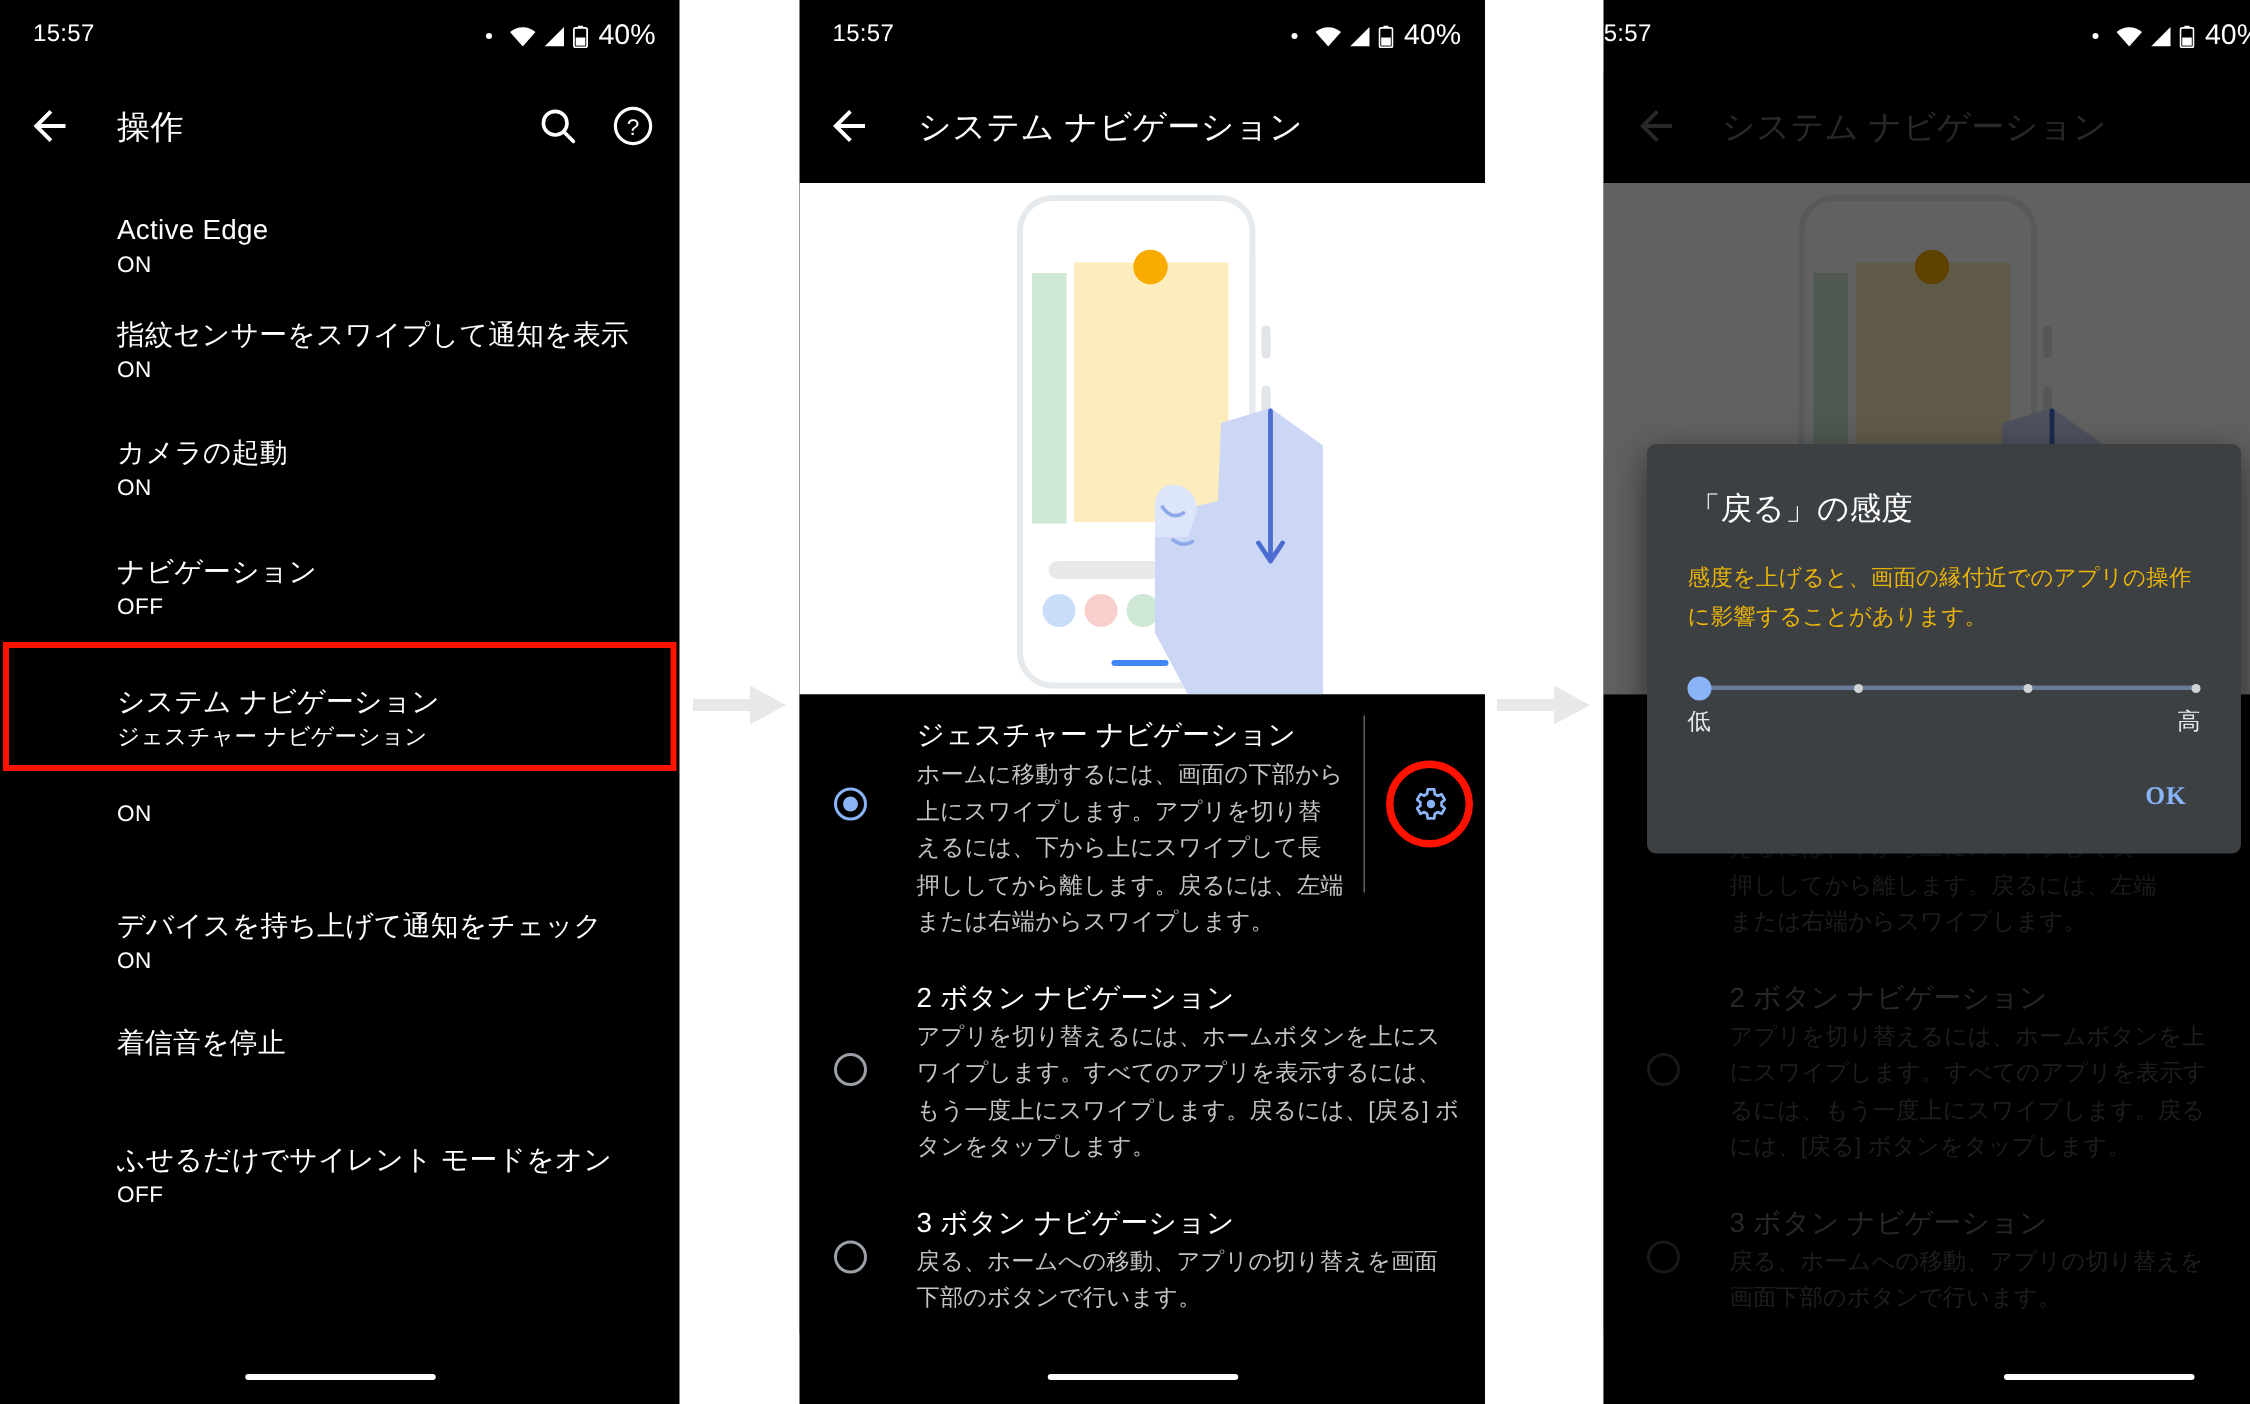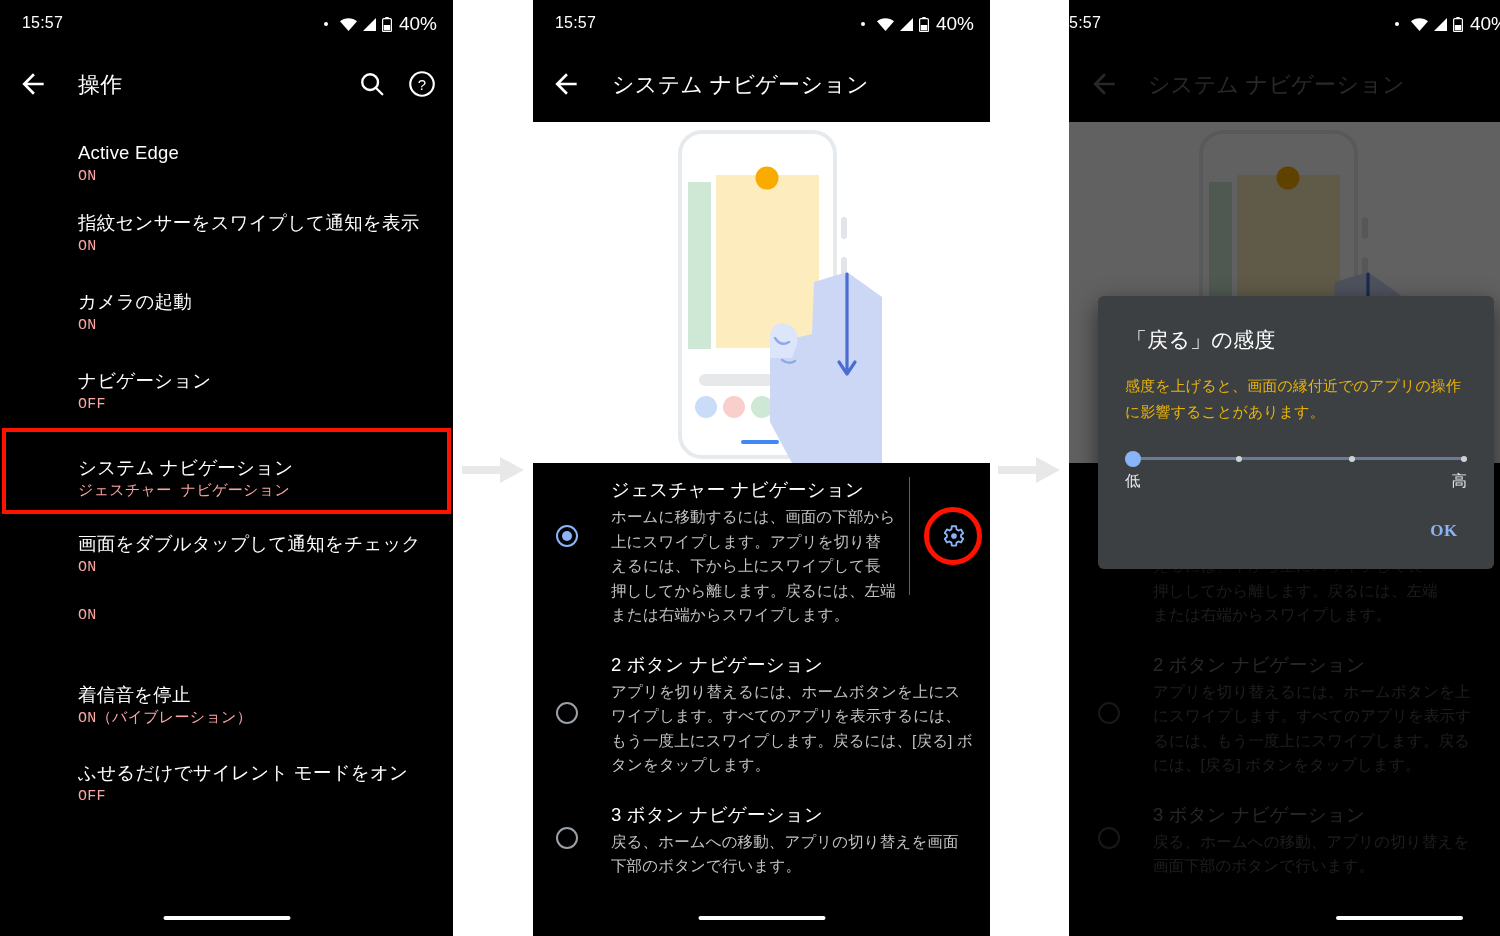--- a/index.html
+++ b/index.html
@@ -29,21 +29,21 @@
   #panel2 .appbar .title{left:79px;}
   #panel3 .appbar .title{left:79px;}
   .appbar .act{position:absolute;top:21px;width:30px;height:30px;}
   .appbar .act.search{right:66px;}
   .appbar .act.help{right:16px;}
 
   
   .slist{position:relative;padding-top:6px;}
   .srow{position:relative;padding:8px 20px 8px 78px;height:62px;box-sizing:border-box;}
   .srow .t{color:#ffffff;font-size:18.5px;line-height:25px;letter-spacing:.2px;}
-  .srow .s{color:#fca5a5;font-size:15px;line-height:22px;margin-top:1px;letter-spacing:.3px;font-family:Liberation Mono, monospace;}
+  .srow .s{color:#ffffff;font-size:15px;line-height:22px;margin-top:1px;letter-spacing:.3px;}
 
   .hlbox{position:absolute;left:2px;width:449px;border:4px solid #ff1200;box-sizing:border-box;}
 
   
   .illus{position:relative;height:341px;background:#ffffff;}
   .illus .inner{position:absolute;left:50%;top:0;transform:translateX(-50%);width:240px;height:341px;}
 
   
   .navlist{position:relative;background:#000;}
   .navrow{position:relative;min-height:150px;padding:14px 16px 10px 78px;box-sizing:border-box;}
@@ -146,29 +146,28 @@
       </div>
       <div class="srow" style="height:78px;">
         <div class="t">ナビゲーション</div>
         <div class="s">OFF</div>
       </div>
       <div class="srow" style="height:79px;padding-top:17px;">
         <div class="t">システム ナビゲーション</div>
         <div class="s">ジェスチャー ナビゲーション</div>
       </div>
       <div class="srow" style="height:79px;padding-top:14px;">
-        <div class="t">画面をダブルタップして通知をチェック</div>
         <div class="s">ON</div>
       </div>
       <div class="srow" style="height:78px;">
+        <div class="t">デバイスを持ち上げて通知をチェック</div>
         <div class="s">ON</div>
       </div>
       <div class="srow" style="height:78px;">
         <div class="t">着信音を停止</div>
-        <div class="s">ON（バイブレーション）</div>
       </div>
       <div class="srow" style="height:78px;">
         <div class="t">ふせるだけでサイレント モードをオン</div>
         <div class="s">OFF</div>
       </div>
     </div>
 
     <div class="hlbox" style="top:428px;height:86px;"></div>
     <div class="homebar"></div>
   </div>

